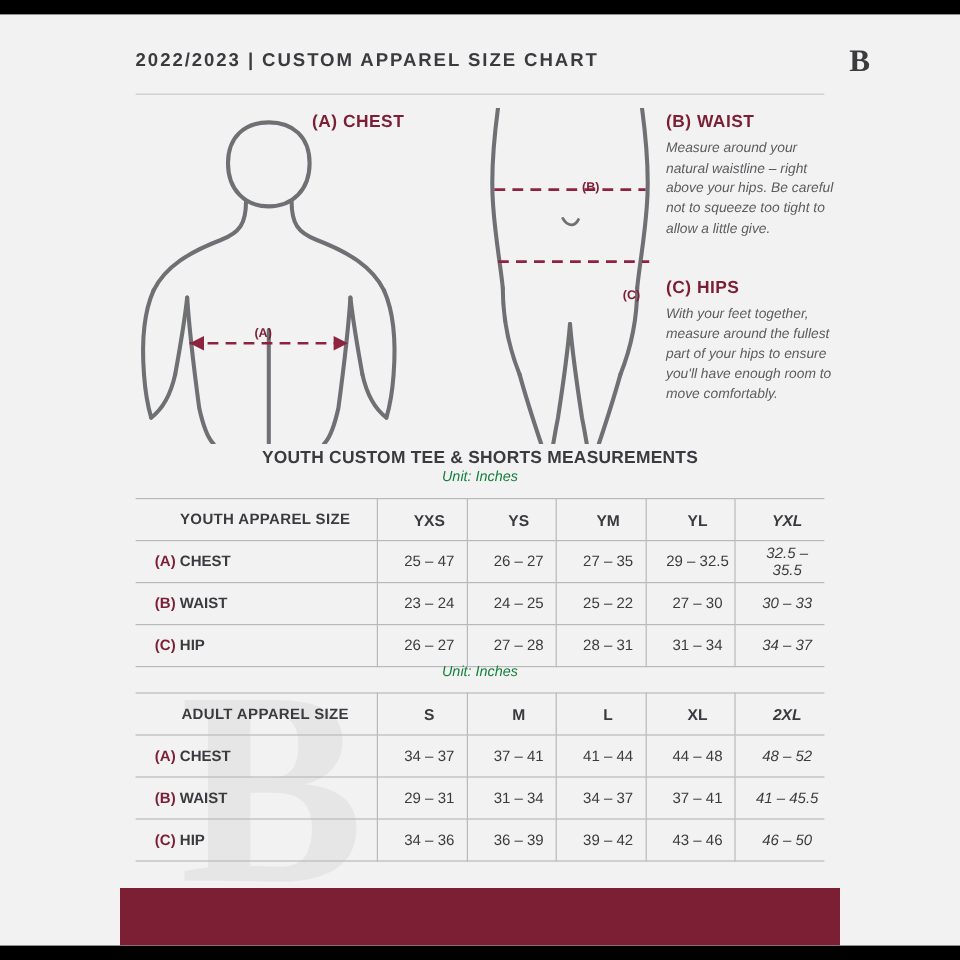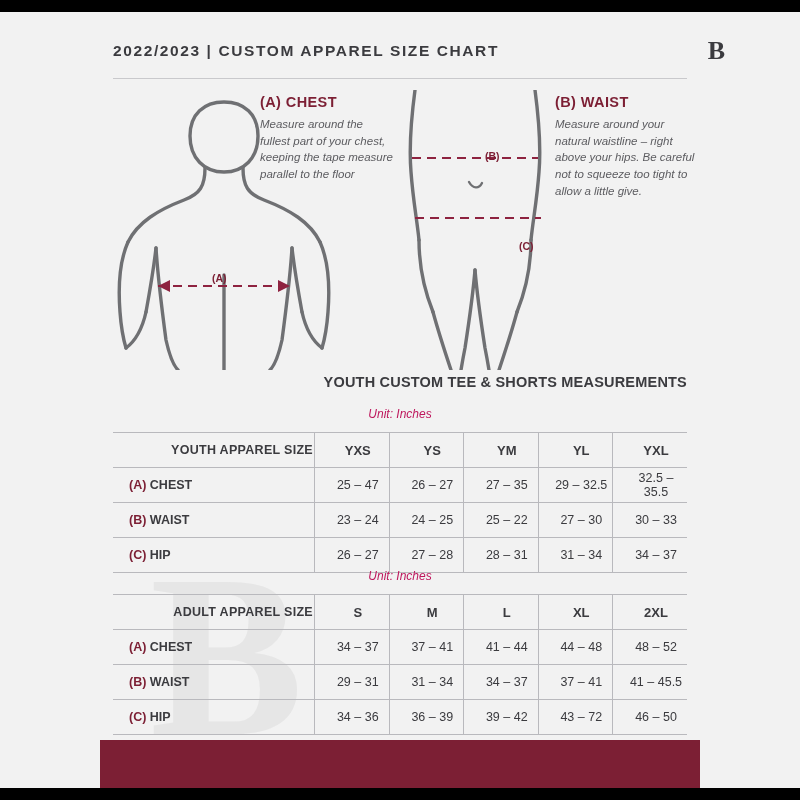--- a/index.html
+++ b/index.html
@@ -137,32 +137,32 @@
     font-weight: bold;
     color: #7c1f34;
   }
   
   .table-block {
     position: absolute;
     left: 113px;
     width: 574px;
   }
   .tbl-title {
-    text-align: right;
+    text-align: center;
     font-size: 14.5px;
     font-weight: bold;
     color: #3b3b3f;
     letter-spacing: 0.2px;
   }
   .tbl-unit {
     text-align: center;
     font-size: 12px;
     font-style: italic;
-    color: #be185d;
-    margin-top: 17px;
+    color: #15803d;
+    margin-top: 0;
   }
   table.sizes {
     margin-top: 11px;
     width: 574px;
     border-collapse: collapse;
     table-layout: fixed;
   }
   table.sizes td, table.sizes th {
     border: 1px solid #b9b9bd;
     height: 32px;
@@ -170,21 +170,21 @@
     font-size: 12.5px;
     color: #3b3b3f;
     font-weight: normal;
     padding-left: 13px;
   }
   table.sizes tr.head th {
     font-weight: bold;
     font-size: 13px;
   }
   table.sizes tr.head th.rowlabel {
-    text-align: right;
+    text-align: center;
     padding-left: 16px;
     font-size: 12.5px;
     letter-spacing: 0.3px;
     margin-top: 20px;
   }
   table.sizes td.rowlabel {
     text-align: left;
     padding-left: 16px;
     font-weight: bold;
     font-size: 12.5px;
@@ -192,20 +192,21 @@
   }
   td.rowlabel .tag {
     color: #7c1f34;
   }
   
   table.sizes tr td:first-child, table.sizes tr th:first-child {
     border-left: none;
   }
   table.sizes tr td:last-child, table.sizes tr th:last-child {
     border-right: none;
+    font-style: italic;
   }
   
   .footer-bar {
     position: absolute;
     left: 100px;
     bottom: 0px;
     width: 600px;
     height: 48px;
     background: #7c1f34;
   }
@@ -280,25 +281,28 @@
         <g stroke="#8e2340" stroke-width="2.2" stroke-dasharray="9 6">
           <line x1="27" y1="68" x2="153" y2="68"></line>
           <line x1="30" y1="128" x2="156" y2="128"></line>
         </g>
       </svg>
       <div class="meas-label" style="left:385px; top:68px;">(B)</div>
       <div class="meas-label" style="left:419px; top:158px;">(C)</div>
 
       <div class="callout-chest">
         <div class="callout-head">(A) CHEST</div>
-        <div class="callout-body">Measure around the fullest part of your chest, keeping the tape measure parallel to the floor</div>
       </div>
       <div class="callout-waist">
         <div class="callout-head">(B) WAIST</div>
         <div class="callout-body">Measure around your natural waistline – right above your hips. Be careful not to squeeze too tight to allow a little give.</div>
+      </div>
+      <div class="callout-hips">
+        <div class="callout-head">(C) HIPS</div>
+        <div class="callout-body">With your feet together, measure around the fullest part of your hips to ensure you'll have enough room to move comfortably.</div>
       </div>
     </div>
 
     <div class="table-block" style="top:362px;">
       <div class="tbl-title">YOUTH CUSTOM TEE &amp; SHORTS MEASUREMENTS</div>
       <div class="tbl-unit">Unit: Inches</div>
       <table class="sizes">
         <tbody>
           <tr class="head">
             <th class="rowlabel" style="width:184px;">YOUTH APPAREL SIZE</th>
@@ -362,21 +366,21 @@
             <td>31 – 34</td>
             <td>34 – 37</td>
             <td>37 – 41</td>
             <td>41 – 45.5</td>
           </tr>
           <tr>
             <td class="rowlabel"><span class="tag">(C)</span> <span>HIP</span></td>
             <td>34 – 36</td>
             <td>36 – 39</td>
             <td>39 – 42</td>
-            <td>43 – 72</td>
+            <td>43 – 46</td>
             <td>46 – 50</td>
           </tr>
         </tbody>
       </table>
     </div>
 
     <div class="footer-bar"></div>
   </div>
 </div>
 

